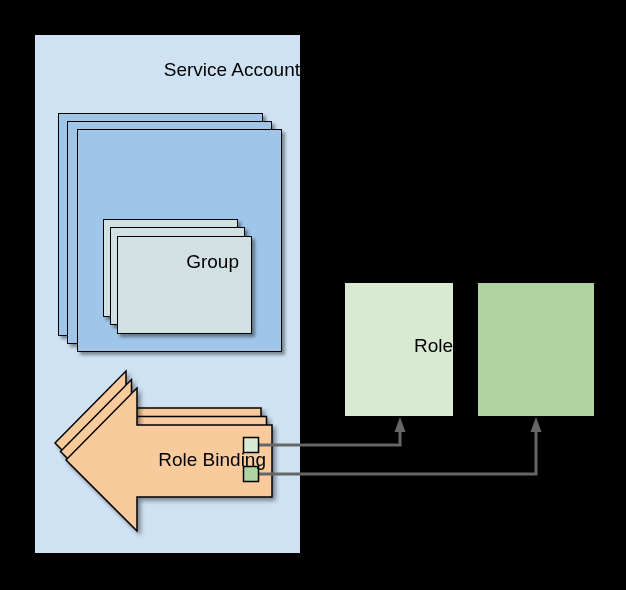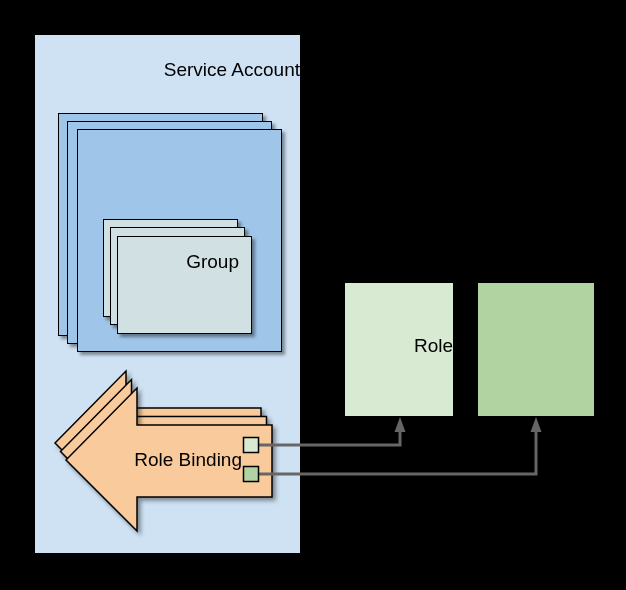--- a/index.html
+++ b/index.html
@@ -58,21 +58,21 @@
     position: absolute;
     font-size: 19px;
     line-height: 24px;
     text-align: right;
     z-index: 5;
     white-space: nowrap;
   }
   .lbl-service  { left: 35px;  top: 58px;  width: 265px; }
   .lbl-api      { left: 77px;  top: 152px; width: 203px; }
   .lbl-token    { left: 106px; top: 250px; width: 133px; }
-  .lbl-binding  { left: 52px;  top: 448px; width: 190px; }
+  .lbl-binding  { left: 76px;  top: 448px; width: 190px; }
   .lbl-role     { left: 345px; top: 301px; width: 108px; margin-top: 33px; }
   .lbl-resource {
     left: 496px; top: 302px; width: 92px;
     text-align: left; line-height: 26px; white-space: normal;
   }
 
   svg.overlay {
     position: absolute;
     left: 0; top: 0;
     z-index: 4;

